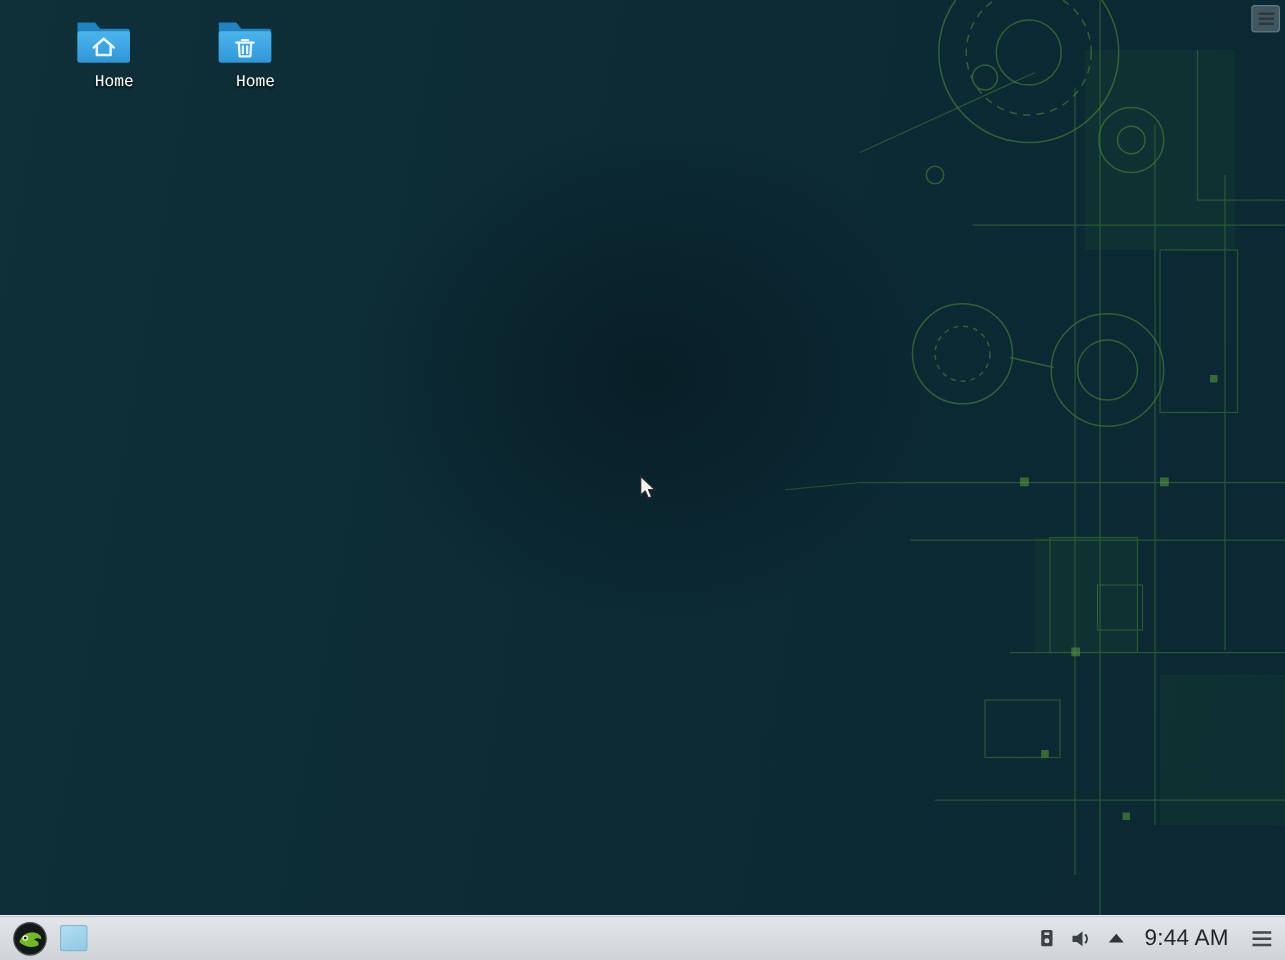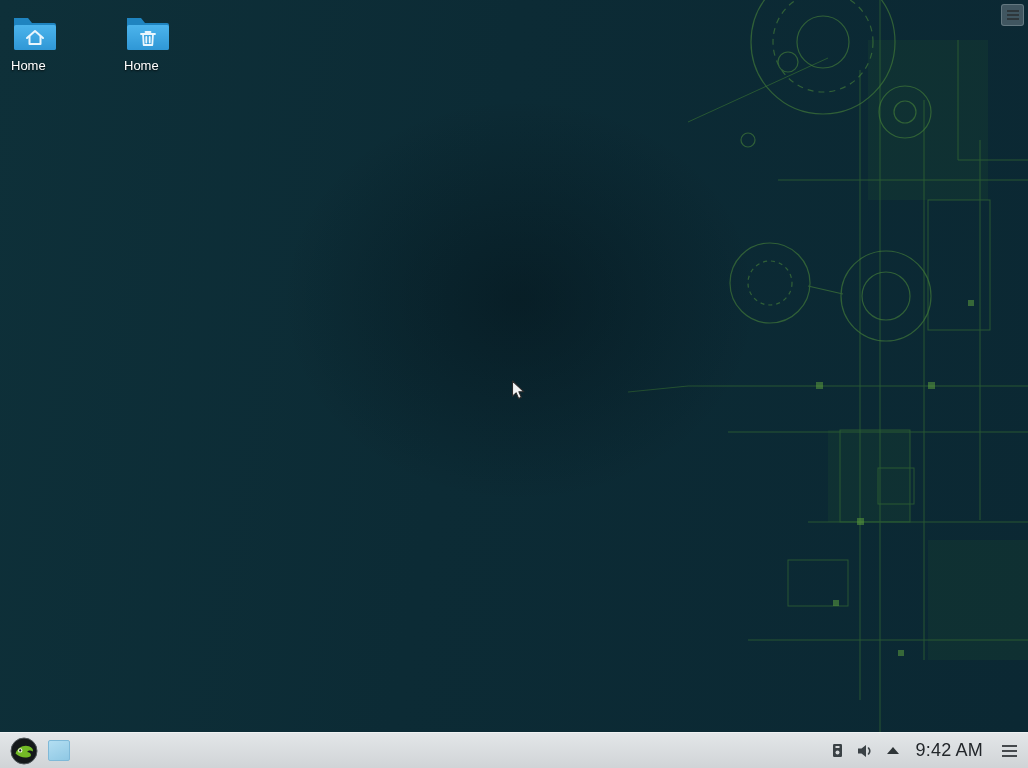--- a/index.html
+++ b/index.html
@@ -8,21 +8,21 @@
 
   
   .desktop { position:absolute; left:0; top:0; right:0; height:732px; overflow:hidden;
              background:linear-gradient(100deg,#0e3039 0%, #0c2b35 45%, #0b2833 100%); }
   .vignette { position:absolute; inset:0; pointer-events:none;
               background:radial-gradient(ellipse 330px 280px at 520px 300px,
                         rgba(2,13,19,.42), rgba(2,13,19,0) 72%); }
   .pattern { position:absolute; top:0; right:0; width:400px; height:732px; pointer-events:none; }
 
   .icon-cell { position:absolute; width:96px; display:flex; flex-direction:column;
-               align-items:flex-start; gap:7px; cursor:default; }
+               align-items:flex-end; gap:7px; cursor:default;font-family:Liberation Mono, monospace; }
   .icon-cell .label { color:#ffffff; font-size:13px; line-height:14px;
                       text-shadow:0 1px 2px rgba(0,0,0,.85); }
   #cell-home { left:11px; top:12px; }
   #cell-trash { left:124px; top:12px; }
 
   .toolbox { position:absolute; top:4px; right:4px; width:23px; height:22px;
              background:rgba(128,143,150,.45); border:1px solid rgba(170,185,190,.35);
              border-radius:3px; display:flex; flex-direction:column;
              align-items:center; justify-content:center; gap:2px; cursor:pointer; }
   .toolbox i { display:block; width:12px; height:2px; background:#2e373b; }
@@ -180,21 +180,21 @@
       <svg width="17" height="14" viewBox="0 0 17 14">
         <polygon points="1,4.5 4.5,4.5 9,1 9,13 4.5,9.5 1,9.5" fill="#3a4145"></polygon>
         <path d="M11.5 4 a4.6 4.6 0 0 1 0 6" stroke="#3a4145" stroke-width="1.6" fill="none" stroke-linecap="round"></path>
       </svg>
     </button>
 
     <button class="tray-btn">
       <span class="caret-up"></span>
     </button>
 
-    <span class="clock">9:42 AM</span>
+    <span class="clock">9:44 AM</span>
 
     <button class="panel-menu">
       <i></i>
         <i></i>
         <i></i>
     </button>
   </div>
 </div>
 
 </body></html>

